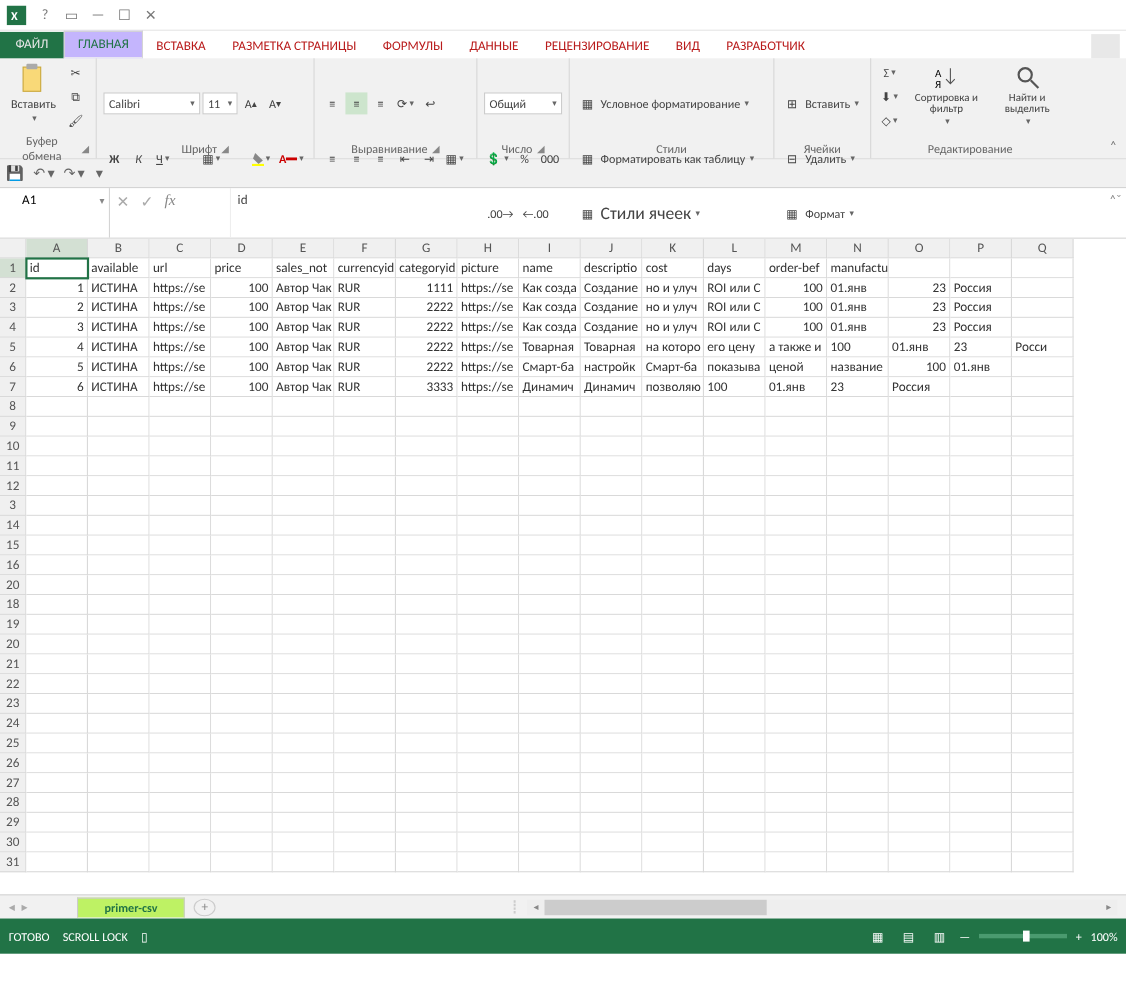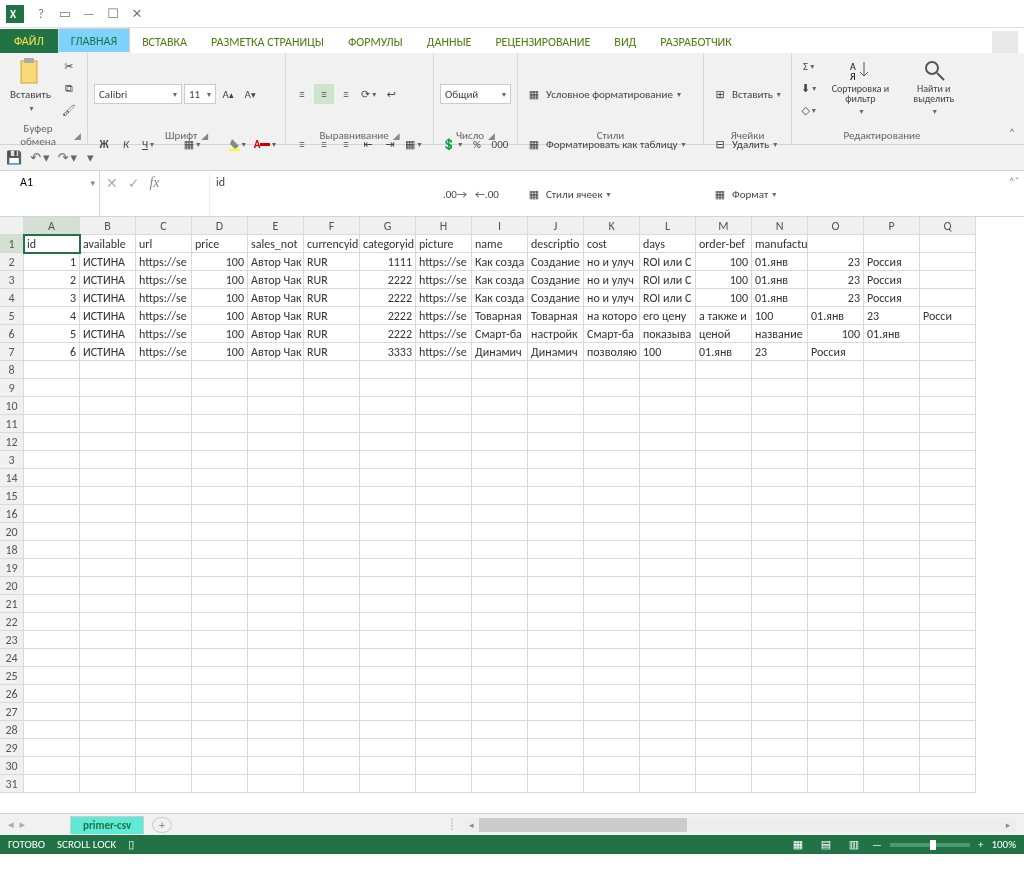--- a/index.html
+++ b/index.html
@@ -7,23 +7,23 @@
 
 
 .titlebar { height: 28px; background: #fff; display: flex; align-items: center; border-bottom: 1px solid #e1e1e1; }
 .titlebar .excel-icon { width: 18px; height: 18px; margin: 0 6px; }
 .titlebar .title { flex: 1; text-align: center; color: #444; font-size: 12px; }
 .titlebar .win-controls { display: flex; gap: 2px; margin-right: 4px; }
 .titlebar .win-controls span { width: 22px; height: 18px; display: flex; align-items: center; justify-content: center; color: #777; font-size: 13px; cursor: default; }
 
 
 .ribbon-tabs { height: 25px; display: flex; align-items: flex-end; background: #fff; padding-left: 0; }
-.ribbon-tabs .tab { padding: 5px 12px 4px; font-size: 12px; color: #4d7c0f; cursor: default; }
-.ribbon-tabs .file-tab { background: #217346; color: #fde047; padding: 5px 14px; }
-.ribbon-tabs .tab.active { background: #7dd3fc; border: 1px solid #d4d4d4; border-bottom: 1px solid #f1f1f1; color: #217346; text-align: center; }
+.ribbon-tabs .tab { padding: 5px 12px 4px; font-size: 12px; color: #b91c1c; cursor: default; }
+.ribbon-tabs .file-tab { background: #217346; color: #e5e5e5; padding: 5px 14px; }
+.ribbon-tabs .tab.active { background: #c4b5fd; border: 1px solid #d4d4d4; border-bottom: 1px solid #f1f1f1; color: #217346; text-align: center; }
 .ribbon-tabs .spacer { flex: 1; }
 .ribbon-tabs .user { width: 26px; height: 22px; background: #e8e8e8; margin-right: 6px; }
 
 
 .ribbon { height: 92px; background: #f1f1f1; border-bottom: 1px solid #d4d4d4; display: flex; }
 .group { border-right: 1px solid #d8d8d8; padding: 3px 6px 2px; display: flex; flex-direction: column; justify-content: space-between; }
 .group-label { text-align: center; font-size: 11px; color: #666; margin-top: 2px; display: flex; justify-content: center; align-items: center; gap: 4px; }
 .group-label .launcher { font-size: 9px; color: #888; }
 .group-content { display: flex; align-items: flex-start; gap: 4px; height: 66px; }
 .big-btn { display: flex; flex-direction: column; align-items: center; justify-content: center; font-size: 11px; gap: 2px; padding: 2px 4px; }
@@ -59,29 +59,29 @@
 .rh { background: #f0f0f0; justify-content: center; color: #555; }
 .corner { background: #f0f0f0; }
 .cell { padding: 0 3px; color: #333; background: #fff; }
 .cell.num { justify-content: flex-end; }
 .ch.sel, .rh.sel { background: #d3e0d3; }
 .cell.active { outline: 2px solid #217346; outline-offset: -1px; background: #fff; z-index: 2; }
 
 
 .sheet-bar { height: 22px; border-top: 1px solid #d4d4d4; display: flex; align-items: center; background: #f1f1f1; font-size: 11px; }
 .sheet-nav { width: 70px; display: flex; gap: 6px; padding: 0 8px; color: #aaa; }
-.sheet-tab { background: #5eead4; border: 1px solid #ccc; border-bottom: none; padding: 2px 12px; font-weight: bold; color: #217346; }
+.sheet-tab { background: #bef264; border: 1px solid #ccc; border-bottom: none; padding: 2px 24px; font-weight: bold; color: #217346; }
 .sheet-add { width: 20px; height: 16px; border: 1px solid #ccc; border-radius: 50%; display: flex; align-items: center; justify-content: center; margin-left: 8px; font-size: 12px; color: #888; }
 .hscroll { flex: 1; display: flex; align-items: center; margin: 0 8px; }
 .hscroll-track { flex: 1; height: 14px; background: #eee; position: relative; }
 .hscroll-thumb { position: absolute; left: 0; top: 0; height: 100%; width: 40%; background: #ccc; }
 .scroll-arrow { width: 16px; height: 14px; background: #eee; display: flex; align-items: center; justify-content: center; font-size: 9px; color: #888; }
 
 
-.statusbar { height: 19px; background: #217346; color: #fff; display: flex; align-items: center; font-size: 11px; padding: 0 8px; gap: 12px; }
+.statusbar { height: 32px; background: #217346; color: #fff; display: flex; align-items: center; font-size: 11px; padding: 0 8px; gap: 12px; }
 .statusbar .right { margin-left: auto; display: flex; align-items: center; gap: 8px; }
 .view-btn { width: 20px; height: 14px; display: flex; align-items: center; justify-content: center; }
 .zoom-slider { width: 80px; height: 4px; background: #4a9a6f; position: relative; }
 .zoom-slider::after { content:''; position: absolute; left: 50%; top: -3px; width: 6px; height: 10px; background: #fff; }
 
 svg { display: block; }
 </style>
 </head>
 <body>
 
@@ -253,21 +253,21 @@
             <span style="font-size:11px">Условное форматирование</span>
             <span class="dd">▾</span>
           </div>
         <div class="small-row">
             <span class="sbtn">▦</span>
             <span style="font-size:11px">Форматировать как таблицу</span>
             <span class="dd">▾</span>
           </div>
         <div class="small-row">
             <span class="sbtn">▦</span>
-            <span style="font-size:11px">Стили ячеек</span>
+            <span style="font-size:16px">Стили ячеек</span>
             <span class="dd">▾</span>
           </div>
       </div>
     </div>
     <div class="group-label">
         <span>Стили</span>
       </div>
   </div>
 
   <div class="group" style="width:88px">

